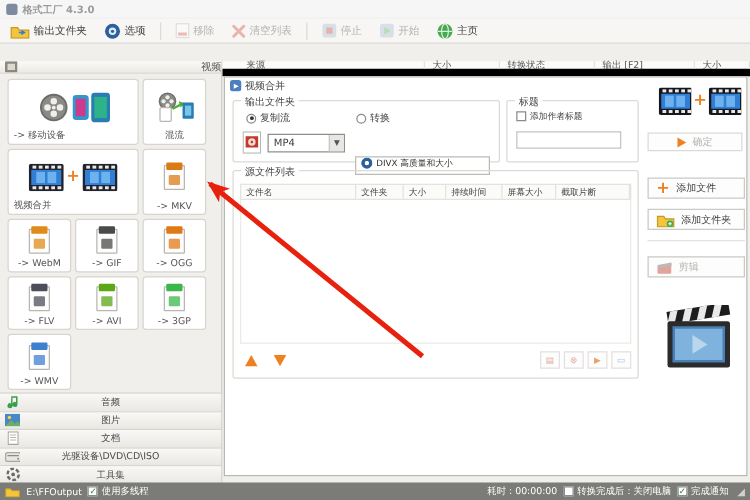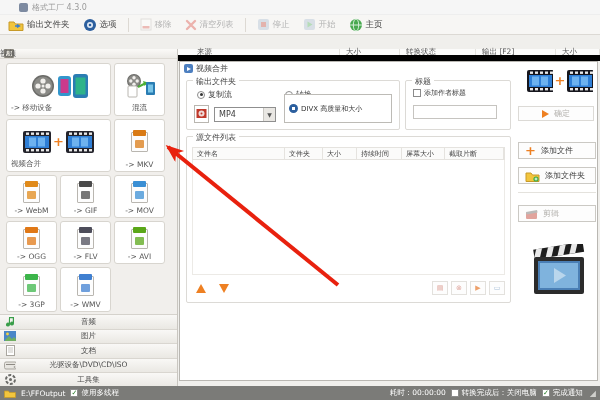--- a/index.html
+++ b/index.html
@@ -1,36 +1,36 @@
 <!DOCTYPE html>
 <html><head>
 <meta charset="utf-8">
 <style>
   * { margin:0; padding:0; box-sizing:border-box; font-family:"DejaVu Sans","Liberation Sans",sans-serif; }
   html,body { width:600px; height:400px; overflow:hidden; background:#fff; }
   .window { position:relative; width:600px; height:400px; background:#f0efec; outline:1px solid #8a8a8a; font-size:8px; color:#3c3c3c; }
 
   
-  .titlebar { height:15px; background:#f6f6f6; display:flex; align-items:center; padding-left:19px; gap:4px; border-bottom:1px solid #eee; }
+  .titlebar { height:15px; background:#f6f6f6; display:flex; align-items:center; padding-left:5px; gap:4px; border-bottom:1px solid #eee;font-weight:bold; }
   .app-icon { width:9px; height:9px; background:#7d8aa0; border-radius:2px; display:inline-block; }
   .titlebar .title { color:#9b9b9b; font-size:8px; }
   .menubar { height:13px; background:#f8f8f8; display:flex; align-items:center; gap:14px; padding-left:9px; }
   .menubar span { cursor:default; font-size:8.5px; color:#333; }
   .toolbar { height:20px; background:#f7f6f4; border-bottom:1px solid #dcd9d4; display:flex; align-items:center; padding-left:6px; gap:9px; }
   .tbtn { display:flex; align-items:center; gap:3px; font-size:8.5px; color:#444; height:18px; padding:0 2px; }
   .tbtn.disabled { color:#b3b3b3; }
   .tbtn.disabled svg { opacity:.35; }
   .tsep { width:1px; height:14px; background:#ddd9d3; }
 
   
   .main { position:absolute; top:49px; bottom:14px; left:0; right:0; display:flex; }
   .sidebar { width:178px; background:#f1efec; border-right:1px solid #c9c6c0; display:flex; flex-direction:column; }
   .side-header { height:13px; display:flex; align-items:center; background:linear-gradient(#fbfaf8,#eceae6); border-bottom:1px solid #dcd9d3; position:relative; }
   .side-header .hd-ico { margin-left:4px; }
-  .side-header .hd-label { position:absolute; left:0; right:0; text-align:left; font-size:8px; color:#555; }
+  .side-header .hd-label { position:absolute; left:0; right:0; text-align:right; font-size:8px; color:#555; }
   .cards { flex:1; padding:4px 4px 2px 6px; display:grid; grid-template-columns:51px 51px 51px; grid-template-rows:53px 53px 43px 43px 45px; gap:3px; }
   .card { background:#fff; border:1px solid #d8d5cf; border-radius:3px; position:relative; display:flex; align-items:center; justify-content:center; cursor:pointer; }
   .card.big { grid-column:span 2; }
   .card-label { position:absolute; left:4px; bottom:2px; font-size:7.5px; color:#555; white-space:nowrap; }
   .card.small .card-label { left:0; right:0; text-align:center; }
   .card-icon { display:flex; align-items:center; gap:2px; margin-bottom:8px; }
   .fmt { position:relative; width:17px; height:20px; background:#fdfdfd; border:1px solid #b9b6b0; border-radius:1px; }
   .fmt .badge { position:absolute; top:-3px; left:1px; width:13px; height:6px; border-radius:1px; display:block; }
   .fmt .chip { position:absolute; bottom:3px; left:3px; width:9px; height:8px; opacity:.75; display:block; border-radius:1px; }
   .plus { color:#ee8022; font-weight:bold; font-size:13px; line-height:10px; }
@@ -56,21 +56,21 @@
   .grp-output { left:6px; top:18px; width:214px; height:50px; }
   .grp-title  { left:225px; top:18px; width:106px; height:50px; }
   .grp-files  { left:6px; top:74px; width:325px; height:167px; }
 
   .radio { display:inline-flex; align-items:center; gap:3px; position:absolute; top:8px; font-size:8px; color:#444; cursor:pointer; }
   .radio i { width:8px; height:8px; border:1px solid #8b8b8b; border-radius:50%; background:#fff; position:relative; }
   .radio.checked i:after { content:""; position:absolute; left:1.5px; top:1.5px; width:3px; height:3px; border-radius:50%; background:#333; }
   .vfile-ico { position:absolute; left:7px; top:24px; }
   .select { position:absolute; left:27px; top:26px; width:62px; height:15px; border:1px solid #8f8f8f; background:#fff; display:flex; align-items:center; padding-left:4px; font-size:8px; cursor:pointer; }
   .select b { margin-left:auto; width:12px; height:13px; background:#e9e7e3; border-left:1px solid #c9c7c2; font-size:6px; color:#555; display:flex; align-items:center; justify-content:center; font-weight:normal; }
-  .qbtn { position:absolute; left:97px; top:13px; width:108px; height:29px; border:1px solid #bdbbb6; background:#fff; display:flex; align-items:center; gap:3px; padding-left:4px; font-size:7px; color:#333; cursor:pointer; }
+  .qbtn { position:absolute; left:97px; top:44px; width:108px; height:15px; border:1px solid #bdbbb6; background:#fff; display:flex; gap:3px; padding-left:4px; font-size:7px; color:#333; cursor:pointer; }
   .target { width:9px; height:9px; border-radius:50%; background:radial-gradient(circle at 50% 50%, #fff 0 1.5px, #2c5f9e 2px 4.5px, #9cc 4.5px); flex:0 0 auto; }
   .cbrow { display:inline-flex; align-items:center; gap:3px; position:absolute; left:7px; top:7px; font-size:7px; color:#444; cursor:pointer; white-space:nowrap; }
   .cb { width:8px; height:8px; border:1px solid #8b8b8b; background:#fff; display:inline-flex; align-items:center; justify-content:center; font-size:7px; color:#2a7d2a; }
   .author-input { position:absolute; left:7px; top:24px; width:84px; height:14px; border:1px solid #c6c4c0; font-size:8px; padding:0 2px; }
 
   .merge-big { position:absolute; left:347px; top:8px; width:66px; display:flex; align-items:center; justify-content:center; gap:2px; }
   .okbtn { position:absolute; left:338px; top:44px; width:76px; height:15px; border:1px solid #dcdad6; background:#fdfdfd; display:flex; align-items:center; justify-content:center; gap:5px; font-size:8px; color:#b5b3af; cursor:pointer; }
   .okbtn .tri { width:0; height:0; border-left:7px solid #ee8022; border-top:4.5px solid transparent; border-bottom:4.5px solid transparent; }
 
   .flist-head { position:absolute; left:5px; right:5px; top:10px; height:13px; display:flex; background:#fbfbfa; border:1px solid #e5e3df; font-size:7px; color:#444; }
@@ -297,29 +297,20 @@
         <div class="card small">
           <div class="card-icon">
               <div class="fmt">
                 <i class="badge" style="background-color: rgb(74, 74, 74);"></i>
                 <i class="chip" style="background-color: rgb(74, 74, 74);"></i>
               </div>
             </div>
           <div class="card-label">-&gt; GIF</div>
         </div>
 
-        <div class="card small">
-          <div class="card-icon">
-              <div class="fmt">
-                <i class="badge" style="background-color: rgb(59, 143, 212);"></i>
-                <i class="chip" style="background-color: rgb(59, 143, 212);"></i>
-              </div>
-            </div>
-          <div class="card-label">-&gt; MOV</div>
-        </div>
         <div class="card small">
           <div class="card-icon">
               <div class="fmt">
                 <i class="badge" style="background-color: rgb(224, 120, 22);"></i>
                 <i class="chip" style="background-color: rgb(224, 120, 22);"></i>
               </div>
             </div>
           <div class="card-label">-&gt; OGG</div>
         </div>
         <div class="card small">

